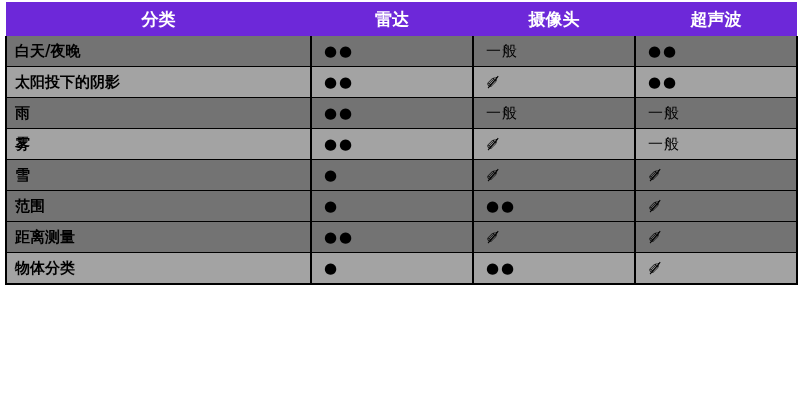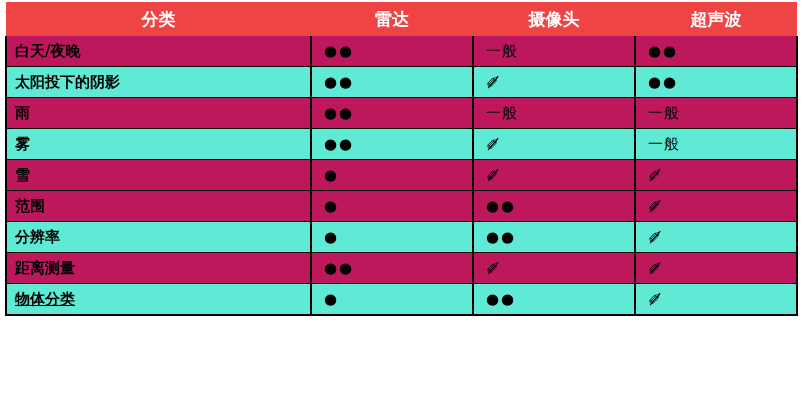--- a/index.html
+++ b/index.html
@@ -18,21 +18,21 @@
     box-sizing: border-box;
     padding: 0;
   }
   table.matrix {
     border-collapse: collapse;
     width: 791px;
     margin: 2px 5px 0 5px;
     table-layout: fixed;
   }
   table.matrix thead th {
-    background: #ef4444;
+    background: #6d28d9;
     color: #ffffff;
     font-size: 17px;
     font-weight: bold;
     height: 34px;
     text-align: center;
     vertical-align: middle;
     padding: 0;
     border: none;
   }
   table.matrix tbody td {
@@ -45,27 +45,26 @@
     color: #000000;
     overflow: hidden;
     white-space: nowrap;
   }
   table.matrix tbody tr td:first-child {
     border-left: 2px solid #000000;
     font-weight: bold;
   }
   table.matrix tbody tr:last-child td {
     border-bottom: 2px solid #000000;
-    text-decoration: underline;
   }
   table.matrix tbody tr.shaded td {
-    background: #5eead4;
+    background: #a3a3a3;
   }
   table.matrix tbody tr.plain td {
-    background: #be185d;
+    background: #737373;
   }
   .cell-val {
     display: inline-block;
     padding-left: 4px;
     letter-spacing: 1px;
     font-size: 15px;
   }
   .dots {
     font-size: 15px;
     line-height: 1;
@@ -135,26 +134,20 @@
           <td><span class="cell-val dots">●</span></td>
           <td><span class="cell-val glyph-none">✐̸</span></td>
           <td><span class="cell-val glyph-none">✐̸</span></td>
         </tr>
         <tr class="plain">
           <td><span class="label-txt">范围</span></td>
           <td><span class="cell-val dots">●</span></td>
           <td><span class="cell-val dots">●●</span></td>
           <td><span class="cell-val glyph-none">✐̸</span></td>
         </tr>
-        <tr class="shaded">
-          <td><span class="label-txt">分辨率</span></td>
-          <td><span class="cell-val dots">●</span></td>
-          <td><span class="cell-val dots">●●</span></td>
-          <td><span class="cell-val glyph-none">✐̸</span></td>
-        </tr>
         <tr class="plain">
           <td><span class="label-txt">距离测量</span></td>
           <td><span class="cell-val dots">●●</span></td>
           <td><span class="cell-val glyph-none">✐̸</span></td>
           <td><span class="cell-val glyph-none">✐̸</span></td>
         </tr>
         <tr class="shaded">
           <td><span class="label-txt">物体分类</span></td>
           <td><span class="cell-val dots">●</span></td>
           <td><span class="cell-val dots">●●</span></td>

